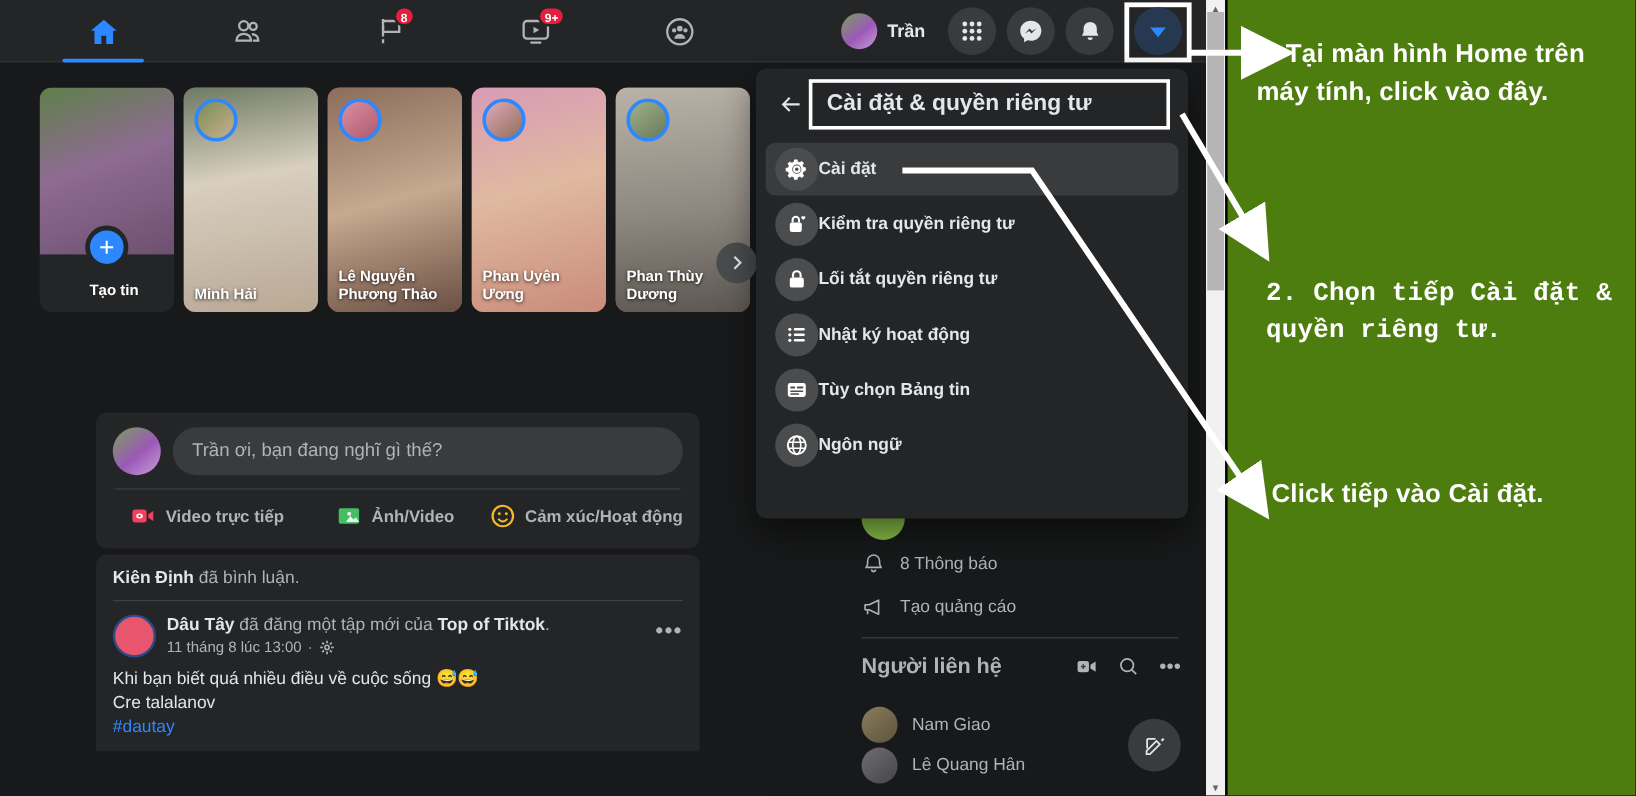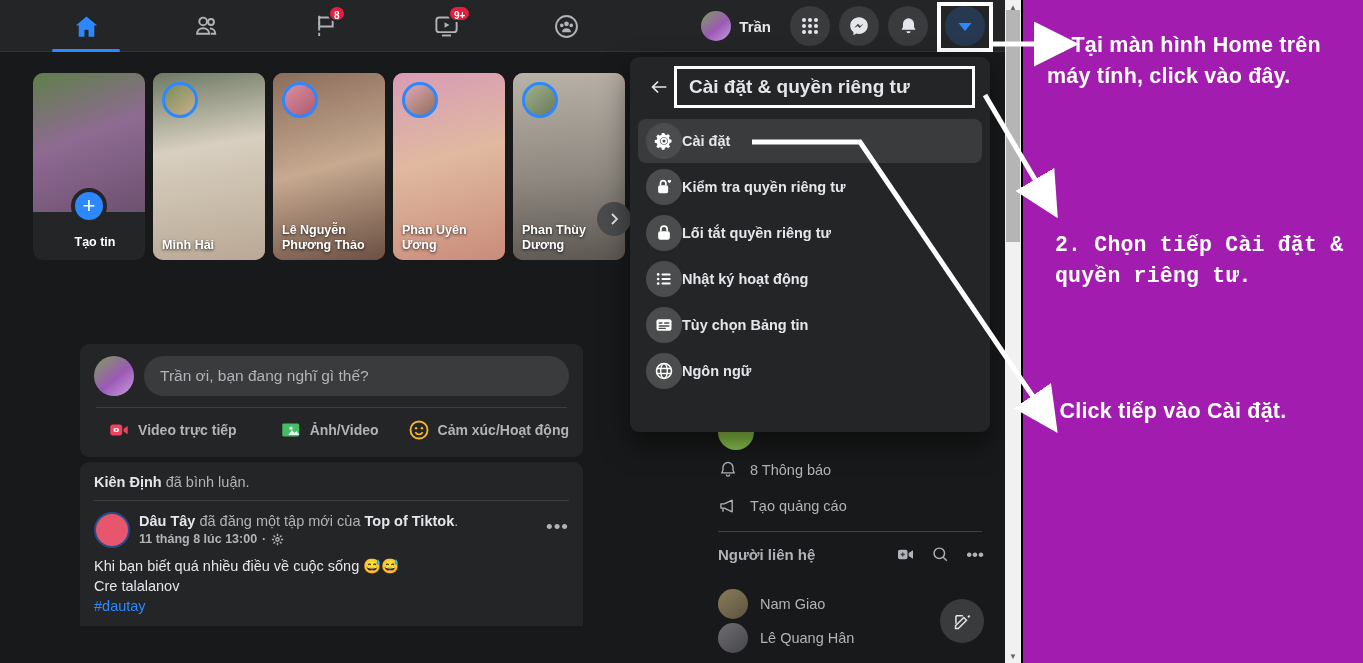--- a/index.html
+++ b/index.html
@@ -58,32 +58,32 @@
   .compactions { display: flex; align-items: center; }
   .compact { flex: 1; display: flex; align-items: center; justify-content: center; gap: 8px; padding: 8px 0; border-radius: 7px; cursor: pointer; color: #b0b3b8; font-size: 14px; font-weight: bold; white-space: nowrap; }
 
   #post { position: absolute; left: 80px; top: 410px; width: 503px; border-radius: 9px 9px 0 0; padding-bottom: 0; overflow: hidden; }
   .postctx { padding: 12px 14px 10px; color: #b0b3b8; font-size: 14.5px; }
   .postctx b { color: #e4e6eb; }
   .ctxdiv { height: 1px; background: #3e4042; margin: 0 14px; }
   .posthead { display: flex; align-items: flex-start; gap: 9px; padding: 11px 14px 6px; position: relative; }
   .posthead .ptitle { color: #b0b3b8; font-size: 14.5px; line-height: 18px; }
   .posthead .ptitle b { color: #e4e6eb; }
-  .posthead .pmeta { color: #b0b3b8; font-size: 12.5px; margin-top: 2px; display: flex; align-items: center; gap: 5px; font-weight: bold; }
+  .posthead .pmeta { color: #b0b3b8; font-size: 12.5px; margin-top: 2px; display: flex; align-items: center; gap: 5px; }
   .dots { position: absolute; right: 14px; top: 16px; color: #b0b3b8; font-size: 19px; letter-spacing: 1px; cursor: pointer; line-height: 1; }
   .postbody { padding: 2px 14px 10px; color: #e4e6eb; font-size: 14.5px; line-height: 20px; }
   .postbody .tag { color: #2d88ff; }
 
   
   #rail { position: absolute; left: 700px; top: 52px; width: 300px; height: 611px; color: #b0b3b8; }
   .greendot { position: absolute; left: 18px; top: 362px; width: 36px; height: 36px; border-radius: 50%; background: #8bc34a; }
   .railrow { position: absolute; left: 18px; display: flex; align-items: center; gap: 12px; font-size: 14.5px; color: #b0b3b8; cursor: pointer; }
   .raildiv { position: absolute; left: 18px; width: 264px; height: 1px; background: #3e4042; }
   .railhead { position: absolute; left: 18px; top: 493px; width: 266px; display: flex; align-items: center; }
-  .railhead .ht { font-size: 15px; font-weight: bold; color: #b0b3b8; flex: 1; }
+  .railhead .ht { font-size: 18px; font-weight: bold; color: #b0b3b8; flex: 1; }
   .railicons { display: flex; align-items: center; gap: 16px; }
   .contact { position: absolute; left: 18px; display: flex; align-items: center; gap: 12px; font-size: 14.5px; color: #b0b3b8; cursor: pointer; }
   .contact .avatar { width: 30px; height: 30px; }
   #composefab { position: absolute; left: 240px; top: 547px; width: 44px; height: 44px; border-radius: 50%; background: #3a3b3c; display: flex; align-items: center; justify-content: center; cursor: pointer; }
 
   
   #panel { position: absolute; left: 630px; top: 57px; width: 360px; height: 375px; background: #242526; border-radius: 9px; box-shadow: 0 12px 28px rgba(0,0,0,.5); z-index: 30; }
   #panelhead { display: flex; align-items: center; height: 60px; padding: 0 12px; position: relative; }
   .backbtn { width: 34px; height: 34px; display: flex; align-items: center; justify-content: center; cursor: pointer; flex: none; }
   #paneltitle { position: absolute; left: 44px; top: 9px; width: 301px; height: 42px; border: 3px solid #fff; display: flex; align-items: center; padding-left: 12px; }
@@ -92,21 +92,21 @@
   .mitem.sel { background: #3a3b3c; }
   .micon { width: 36px; height: 36px; border-radius: 50%; background: #4b4c4d; display: flex; align-items: center; justify-content: center; flex: none; }
   .mlabel { color: #e4e6eb; font-size: 14.5px; font-weight: bold; }
 
   
   #sbar { position: absolute; left: 1005px; top: 0; width: 16px; height: 663px; background: #f1f1f1; z-index: 40; }
   #sthumb { position: absolute; left: 1px; top: 10px; width: 14px; height: 232px; background: #b5b5b5; }
   .sarrow { position: absolute; left: 0; width: 16px; height: 14px; display: flex; align-items: center; justify-content: center; color: #666; font-size: 8px; }
 
   
-  #notes { position: absolute; left: 1021px; top: 0; width: 342px; height: 663px; background: #a21caf; border-left: 2px solid #000; z-index: 45; }
+  #notes { position: absolute; left: 1021px; top: 0; width: 342px; height: 663px; background: #4d7c0f; border-left: 2px solid #000; z-index: 45; }
   .note { position: absolute; color: #fff; font-weight: bold; font-size: 21.5px; line-height: 31px; letter-spacing: .2px; }
   #note1 { left: 24px; top: 30px; width: 312px; }
   #note2 { left: 32px; top: 230px; width: 304px; font-family: Liberation Mono, monospace; }
   #note3 { left: 12px; top: 396px; width: 330px; }
 
   svg { display: block; overflow: visible; }
   #arrows { position: absolute; inset: 0; z-index: 60; pointer-events: none; }
 </style>
 </head>
 <body>

